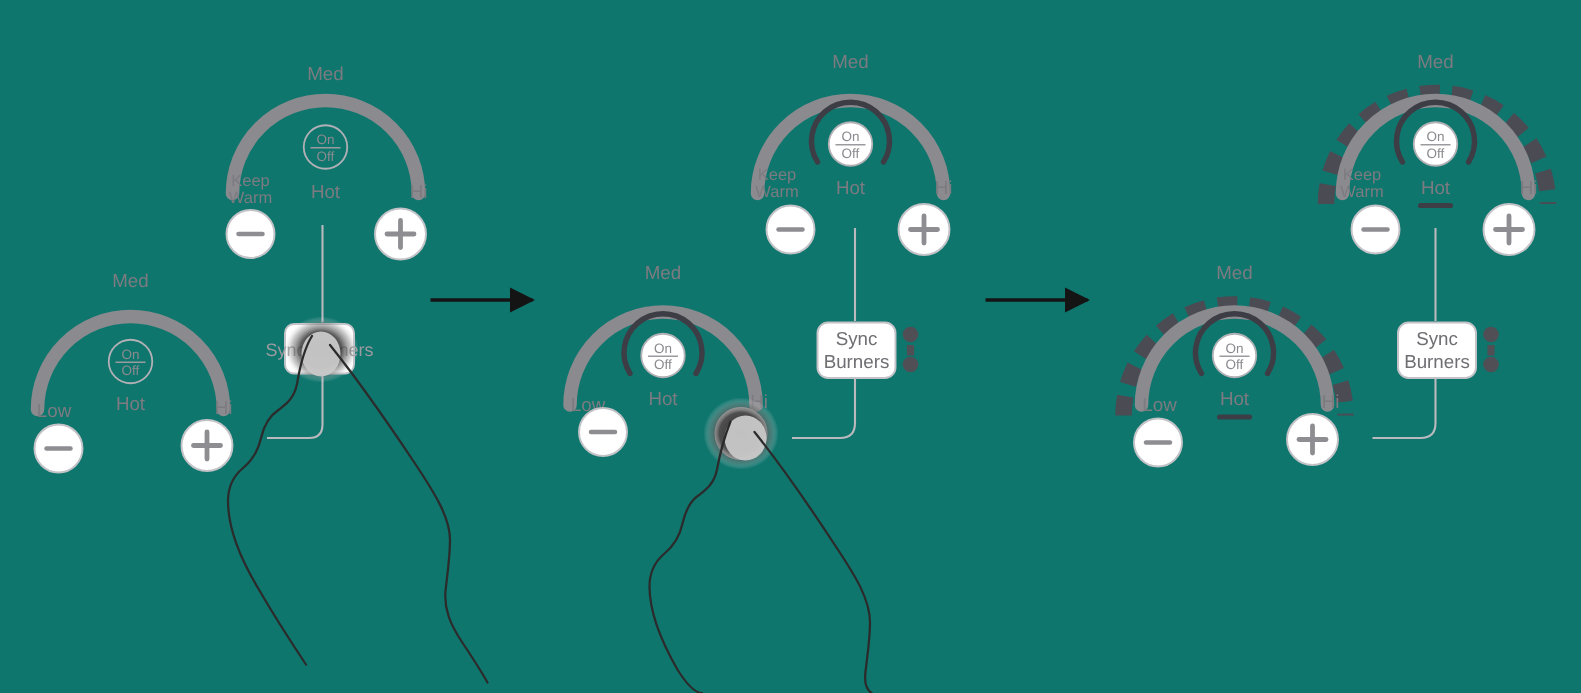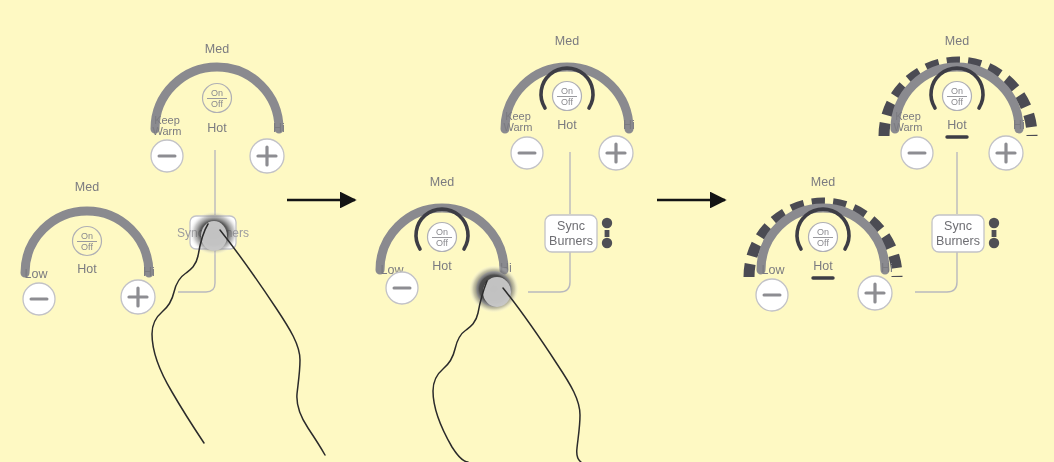--- a/index.html
+++ b/index.html
@@ -7,21 +7,21 @@
     padding: 0;
     background: #ffffff;
   }
   body {
     font-family: "Liberation Sans", sans-serif;
   }
   #stage {
     position: relative;
     width: 1054px;
     height: 462px;
-    background: #fef9c3;
+    background: #0f766e;
     overflow: hidden;
   }
   svg.layer {
     position: absolute;
     top: 0;
     left: 0;
     width: 1054px;
     height: 462px;
   }
   text {

